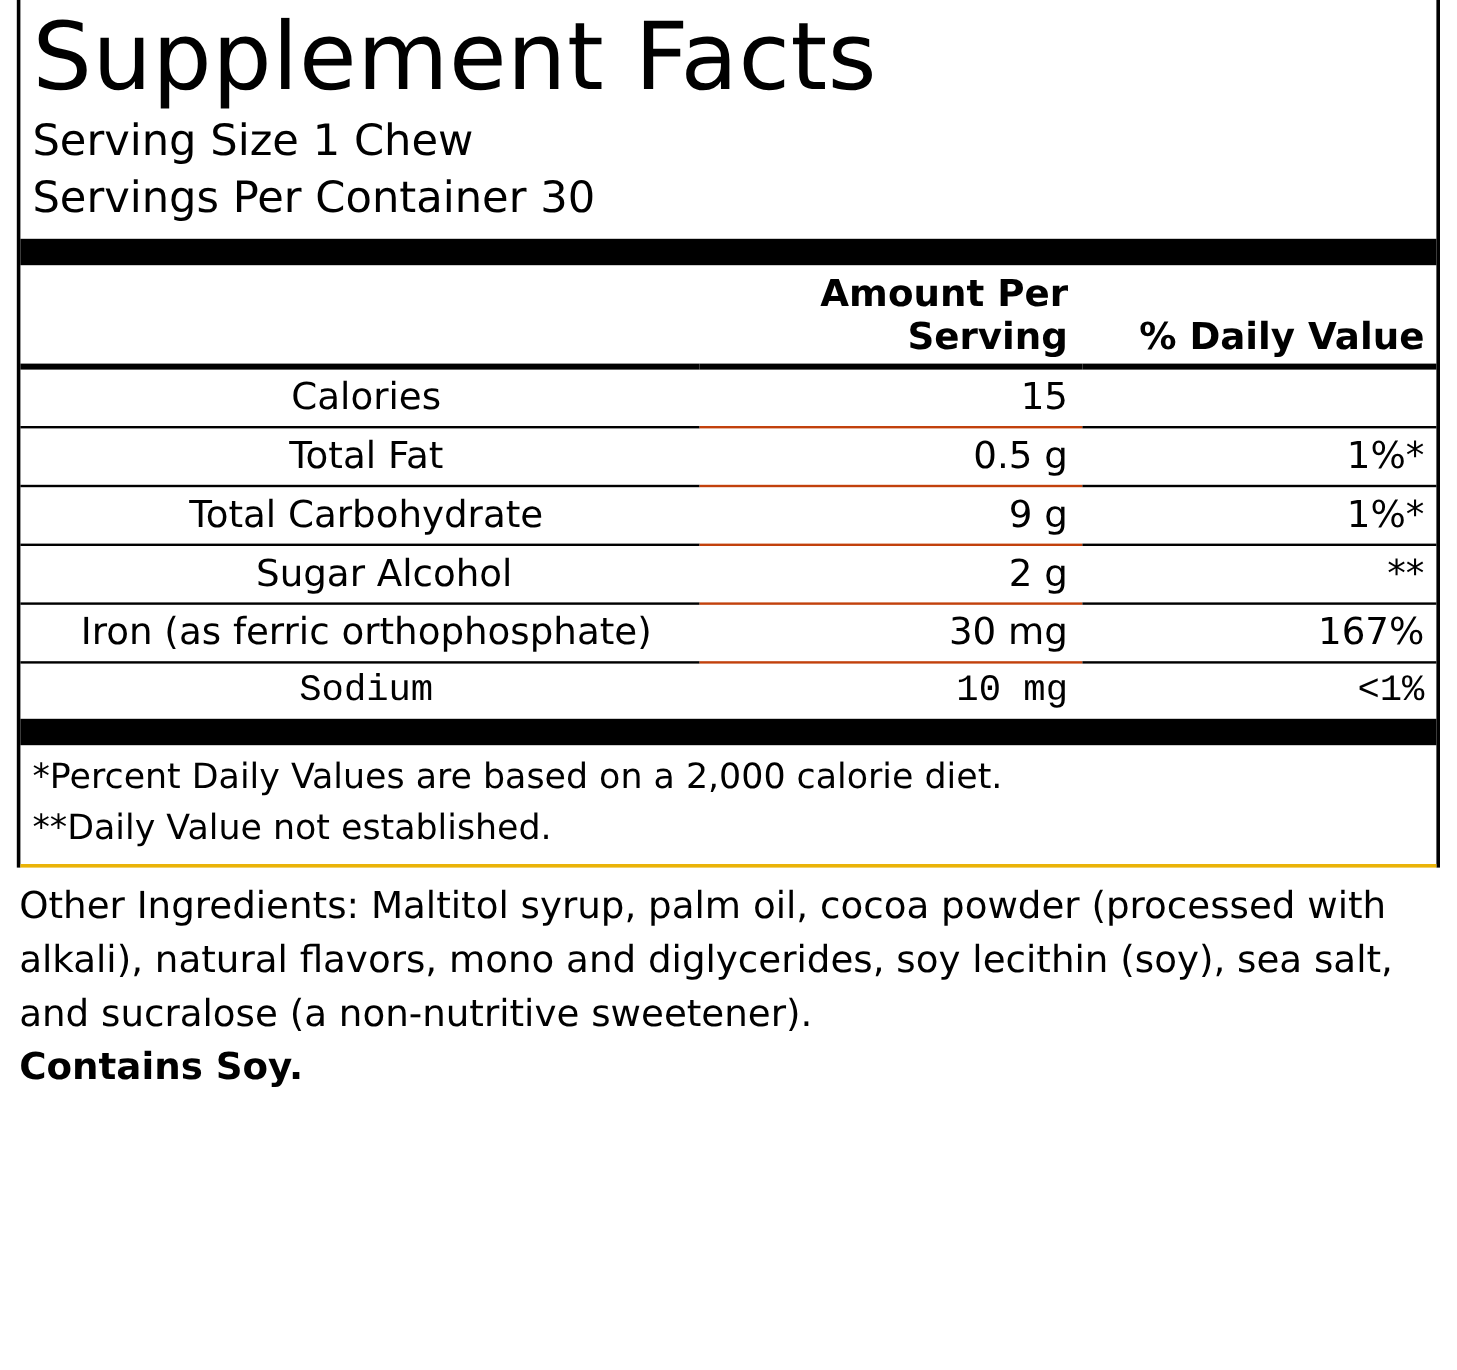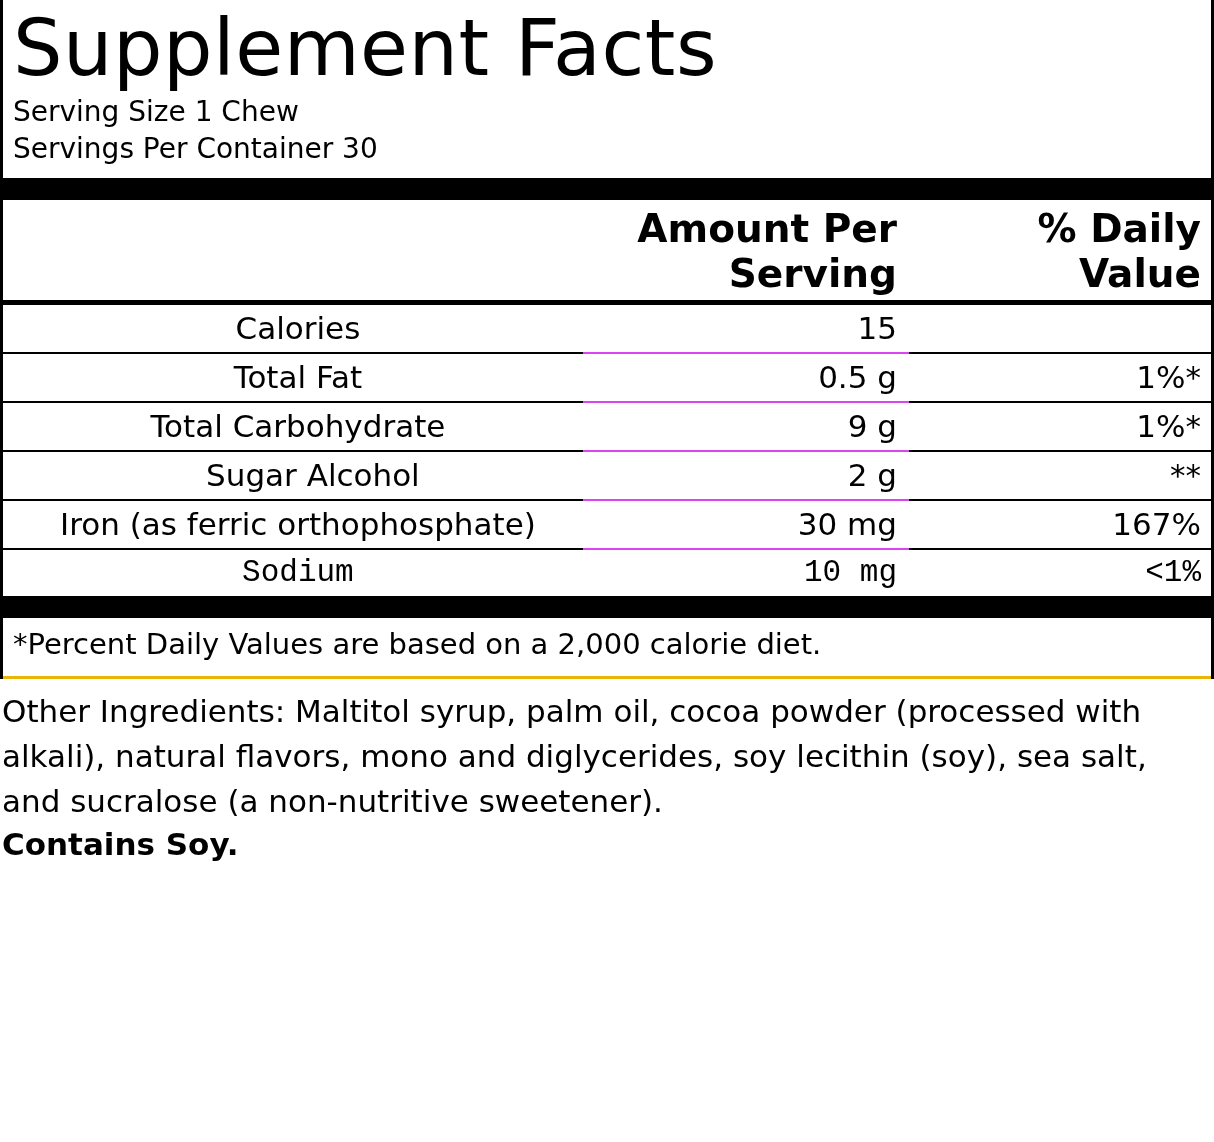--- a/index.html
+++ b/index.html
@@ -12,41 +12,41 @@
     height: 1142px;
     font-family: "DejaVu Sans", sans-serif;
     color: #000000;
     -webkit-font-smoothing: antialiased;
   }
   .panel {
     position: relative;
     width: 1214px;
     height: 1142px;
     box-sizing: border-box;
-    padding: 0 0;
+    padding: 0 14px;
   }
   
   .facts-box {
     position: relative;
     border: 3px solid #000;
     border-top: none;
     border-bottom: none;
     padding: 0 0 0 0;
     margin: 0;
   }
   .title {
     font-size: 78px;
     line-height: 0.98;
     font-weight: 400;
     letter-spacing: 0.5px;
     padding: 10px 0 0 10px;
     white-space: nowrap;
   }
   .serving {
-    font-size: 28px;
+    font-size: 36px;
     line-height: 1.32;
     padding: 8px 0 0 10px;
   }
   .rule-thick {
     height: 22px;
     background: #000;
     margin: 10px 0 0 0;
   }
   .rule-thick.bottom {
     margin-top: 0;
@@ -61,36 +61,36 @@
   table.nutr col.c2 { width: 27%; }
   table.nutr col.c3 { width: 25%; }
   table.nutr th, table.nutr td {
     padding: 5px 0 6px 0;
     vertical-align: bottom;
     font-weight: 400;
   }
   table.nutr thead th {
     border-bottom: 5px solid #000;
     font-weight: 600;
-    font-size: 39px;
+    font-size: 31px;
     padding-bottom: 4px;
     padding-top: 6px;
   }
   table.nutr thead th.h1 { text-align: left; }
   table.nutr thead th.h2 { text-align: right; padding-right: 12px; }
   table.nutr thead th.h3 { text-align: right; padding-right: 10px; }
   table.nutr tbody td.n {
     text-align: center;
     padding-left: 10px;
     border-bottom: 2px solid #000;
   }
   table.nutr tbody td.a {
     text-align: right;
     padding-right: 12px;
-    border-bottom: 2px solid #d946ef;
+    border-bottom: 2px solid #c2410c;
   }
   table.nutr tbody td.d {
     text-align: right;
     padding-right: 10px;
     border-bottom: 2px solid #000;
   }
   table.nutr tbody tr.last td { border-bottom: none; font-family: Liberation Mono, monospace; }
   td.indent { padding-left: 40px !important; }
   .footnotes {
     font-size: 29px;
@@ -178,20 +178,21 @@
           <td class="a">10 mg</td>
           <td class="d">&lt;1%</td>
         </tr>
       </tbody>
     </table>
 
     <div class="rule-thick bottom"></div>
 
     <div class="footnotes border-bottom-thin">
       <div>*Percent Daily Values are based on a 2,000 calorie diet.</div>
+      <div>**Daily Value not established.</div>
     </div>
 
   </div>
 
   <div class="other-ing">Other Ingredients: Maltitol syrup, palm oil, cocoa powder (processed with alkali), natural flavors, mono and diglycerides, soy lecithin (soy), sea salt, and sucralose (a non-nutritive sweetener).</div>
 
   <div class="contains">Contains Soy.</div>
 
 
 </div>

